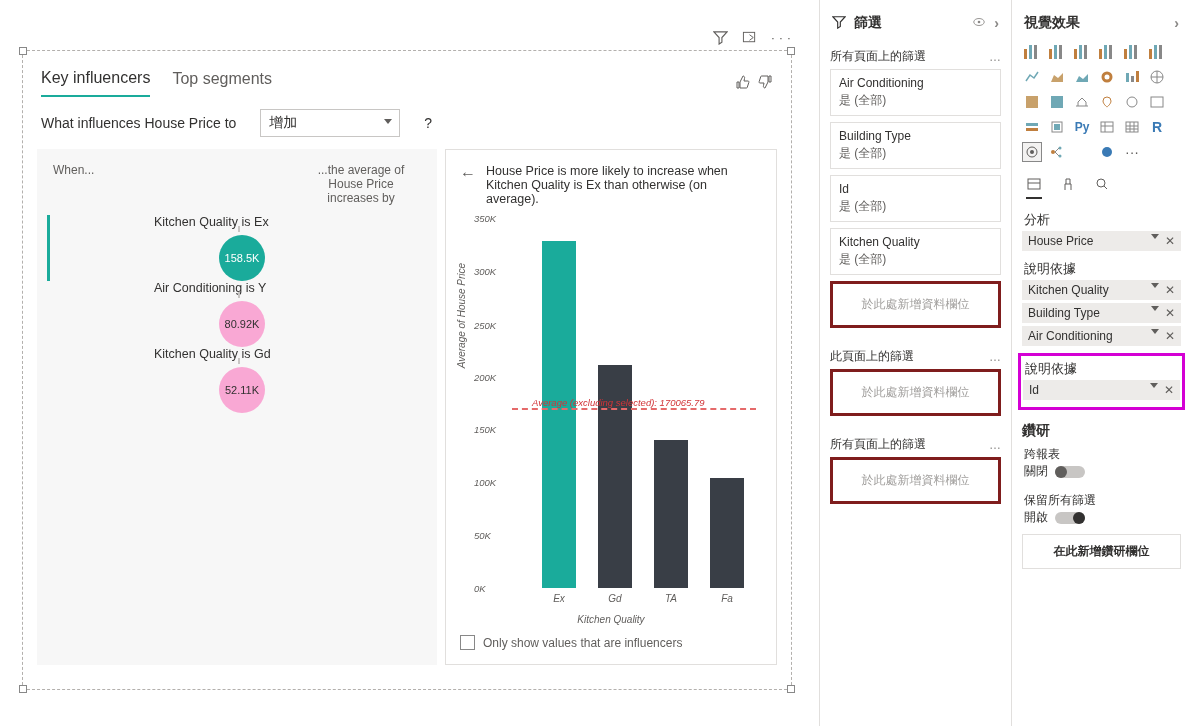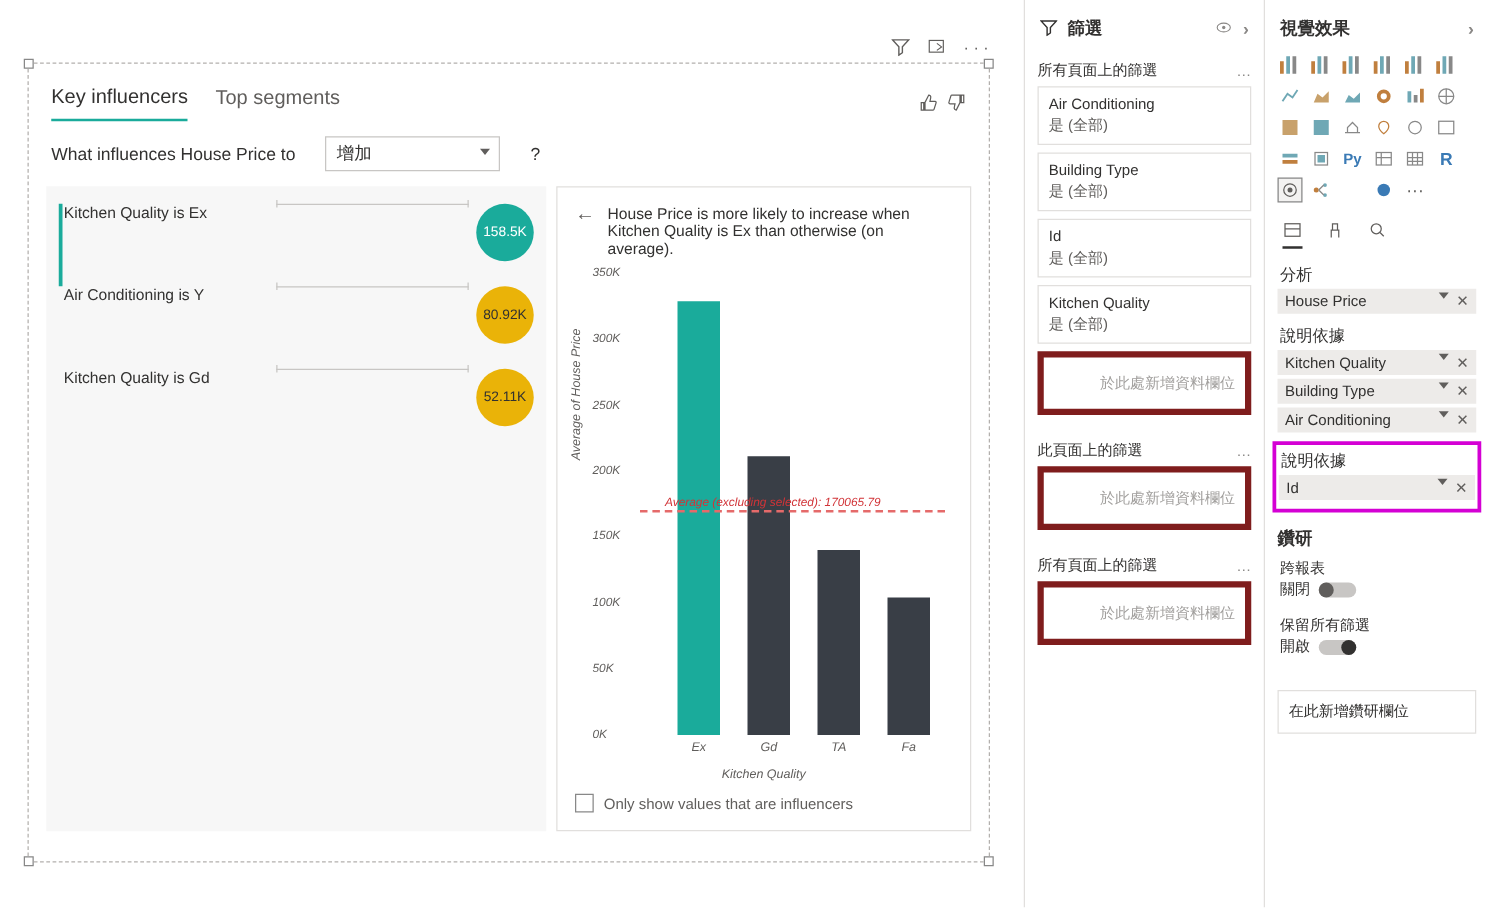--- a/index.html
+++ b/index.html
@@ -60,27 +60,27 @@
 }
 .dd::after { content: ""; position: absolute; right: 7px; top: 9px; width: 0; height: 0; border-left: 4px solid transparent; border-right: 4px solid transparent; border-top: 5px solid #605e5c; }
 .ki-body { display: flex; padding: 0 14px 14px 14px; gap: 0; height: 530px; }
 .left-panel {
   width: 400px; background: #f7f7f7;
   display: flex; flex-direction: column;
   padding: 14px 10px;
 }
 .lp-head { display: flex; justify-content: space-between; font-size: 12px; color: #605e5c; padding: 0 6px 10px 6px; }
 .lp-head .r { width: 120px; text-align: center; }
-.inf-row { display: flex; height: 66px; padding-left: 4px; cursor: pointer; }
+.inf-row { display: flex; align-items: center; height: 66px; padding-left: 4px; cursor: pointer; flex-direction: column; }
 .inf-row.sel { border-left: 3px solid #1aab9b; padding-left: 1px; }
 .inf-label { width: 170px; font-size: 12.5px; }
 .inf-line { flex: 1; height: 1px; background: #c8c6c4; position: relative; }
 .inf-line::before, .inf-line::after { content: ""; position: absolute; width: 1px; height: 6px; background: #c8c6c4; top: -3px; }
 .inf-line::before { left: 0; } .inf-line::after { right: 0; }
-.bubble { width: 46px; height: 46px; border-radius: 50%; background: #eab308; color: #323130; display: flex; align-items: center; justify-content: center; font-size: 11px; margin-left: 6px; }
+.bubble { width: 46px; height: 46px; border-radius: 50%; background: #f9a8d4; color: #323130; display: flex; align-items: center; justify-content: center; font-size: 11px; margin-left: 6px; }
 .bubble.sel { background: #1aab9b; color: #fff; }
 .right-panel {
   flex: 1; border: 1px solid #e1dfdd; margin-left: 8px;
   display: flex; flex-direction: column; padding: 14px;
   position: relative;
 }
 .chart-desc { display: flex; gap: 10px; font-size: 12.5px; color: #323130; }
 .chart-desc .back { color: #605e5c; cursor: pointer; font-size: 16px; line-height: 1; }
 .chart-zone { flex: 1; position: relative; margin-top: 8px; font-style: italic; }
 .yaxis-label { position: absolute; left: -4px; top: 50%; transform: rotate(-90deg) translateX(50%); transform-origin: left top; font-size: 10px; color: #605e5c; white-space: nowrap;}
@@ -98,39 +98,39 @@
 
 .pane { border-left: 1px solid #e1dfdd; display: flex; flex-direction: column; padding: 8px 10px; }
 .pane.filters { width: 192px; }
 .pane.viz { width: 180px; }
 .pane-head { display: flex; align-items: center; gap: 8px; font-size: 14px; font-weight: 600; padding: 6px 2px 10px 2px; }
 .pane-head .sp { margin-left: auto; color: #8a8886; cursor: pointer; display: flex; gap: 8px; }
 .filter-section-title { font-size: 12px; color: #323130; margin: 6px 0 4px 0; display: flex; align-items: center;}
 .filter-section-title .dots { margin-left: auto; color: #8a8886; cursor: pointer; }
 .filter-card { border: 1px solid #e1dfdd; padding: 6px 8px; margin-bottom: 6px; font-size: 12px; cursor: pointer; }
 .filter-card .sub { color: #605e5c; margin-top: 2px; }
-.filter-add { border: 5px solid #7f1d1d; padding: 12px 8px; text-align: right; color: #a19f9d; font-size: 12px; margin-bottom: 14px; }
+.filter-add { border: 3px solid #7f1d1d; padding: 12px 8px; text-align: center; color: #a19f9d; font-size: 12px; margin-bottom: 14px; }
 
 .viz-icons { display: flex; flex-wrap: wrap; gap: 5px; padding-bottom: 8px; }
 .viz-icons .vi { width: 20px; height: 20px; display: flex; align-items: center; justify-content: center; font-size: 14px; color: #605e5c; cursor: pointer; position: relative; }
 .viz-icons .vi.bars::before { content:""; position:absolute; left:2px; bottom:3px; width:3px; height:10px; background:#c07f3e; }
 .viz-icons .vi.bars::after { content:""; position:absolute; left:7px; bottom:3px; width:3px; height:14px; background:#6fa8b5; box-shadow: 5px 0 0 0 #888; }
 .viz-icons .vi.key { border:1px solid #888; background:#f3f2f1; }
 .section-tabs { display: flex; gap: 18px; padding: 6px 4px; color: #605e5c; }
 .section-tabs span { cursor: pointer; }
 .section-label { font-size: 13px; margin: 6px 2px 2px 2px; font-family: Liberation Serif, serif; }
 .field-chip { background: #edebe9; padding: 3px 6px; font-size: 12px; display: flex; align-items: center; margin-bottom: 3px; }
 .field-chip .sp { margin-left: auto; display: flex; gap: 6px; color: #605e5c; cursor: pointer; }
 .highlight-box { border: 3px solid #d400d4; padding: 4px 2px 4px 2px; margin: 4px -4px; }
 .drill-title { font-size: 14px; font-weight: 600; margin-top: 8px; }
 .toggle-row { font-size: 12px; margin: 6px 2px; }
 .toggle { display: inline-block; width: 30px; height: 12px; border-radius: 6px; background: #c8c6c4; position: relative; vertical-align: middle; margin-left: 4px; }
 .toggle::after { content:""; position:absolute; width:12px; height:12px; border-radius:50%; background:#605e5c; left:0; top:0; }
 .toggle.on::after { left: auto; right: 0; background:#323130; }
-.drill-add { border: 1px solid #e1dfdd; padding: 8px; font-size: 12px; margin-top: 20px; }
+.drill-add { border: 1px solid #e1dfdd; padding: 8px; text-align: center; font-size: 12px; margin-top: 2px; font-weight: bold; }
 .chev { display:inline-block; width:0; height:0; border-left:4px solid transparent; border-right:4px solid transparent; border-top:5px solid #605e5c; vertical-align: middle; }
 </style>
 </head>
 <body>
 
 <div class="canvas-area">
   <div class="visual-actions">
     <span>
       <svg width="15" height="15" viewBox="0 0 16 16">
           <path d="M1 2h14l-5.5 6v5l-3 2v-7L1 2z" fill="none" stroke="#605e5c" stroke-width="1.2"></path>
@@ -165,20 +165,24 @@
     </div>
 
     <div class="question-row">
       <span>What influences House Price to</span>
       <div class="dd">增加</div>
       <span>?</span>
     </div>
 
     <div class="ki-body">
       <div class="left-panel">
+        <div class="lp-head">
+          <div>When...</div>
+          <div class="r">...the average of House Price increases by</div>
+        </div>
         <div class="inf-row sel">
           <div class="inf-label">Kitchen Quality is Ex</div>
           <div class="inf-line"></div>
           <div class="bubble sel">158.5K</div>
         </div>
         <div class="inf-row">
           <div class="inf-label">Air Conditioning is Y</div>
           <div class="inf-line"></div>
           <div class="bubble">80.92K</div>
         </div>

